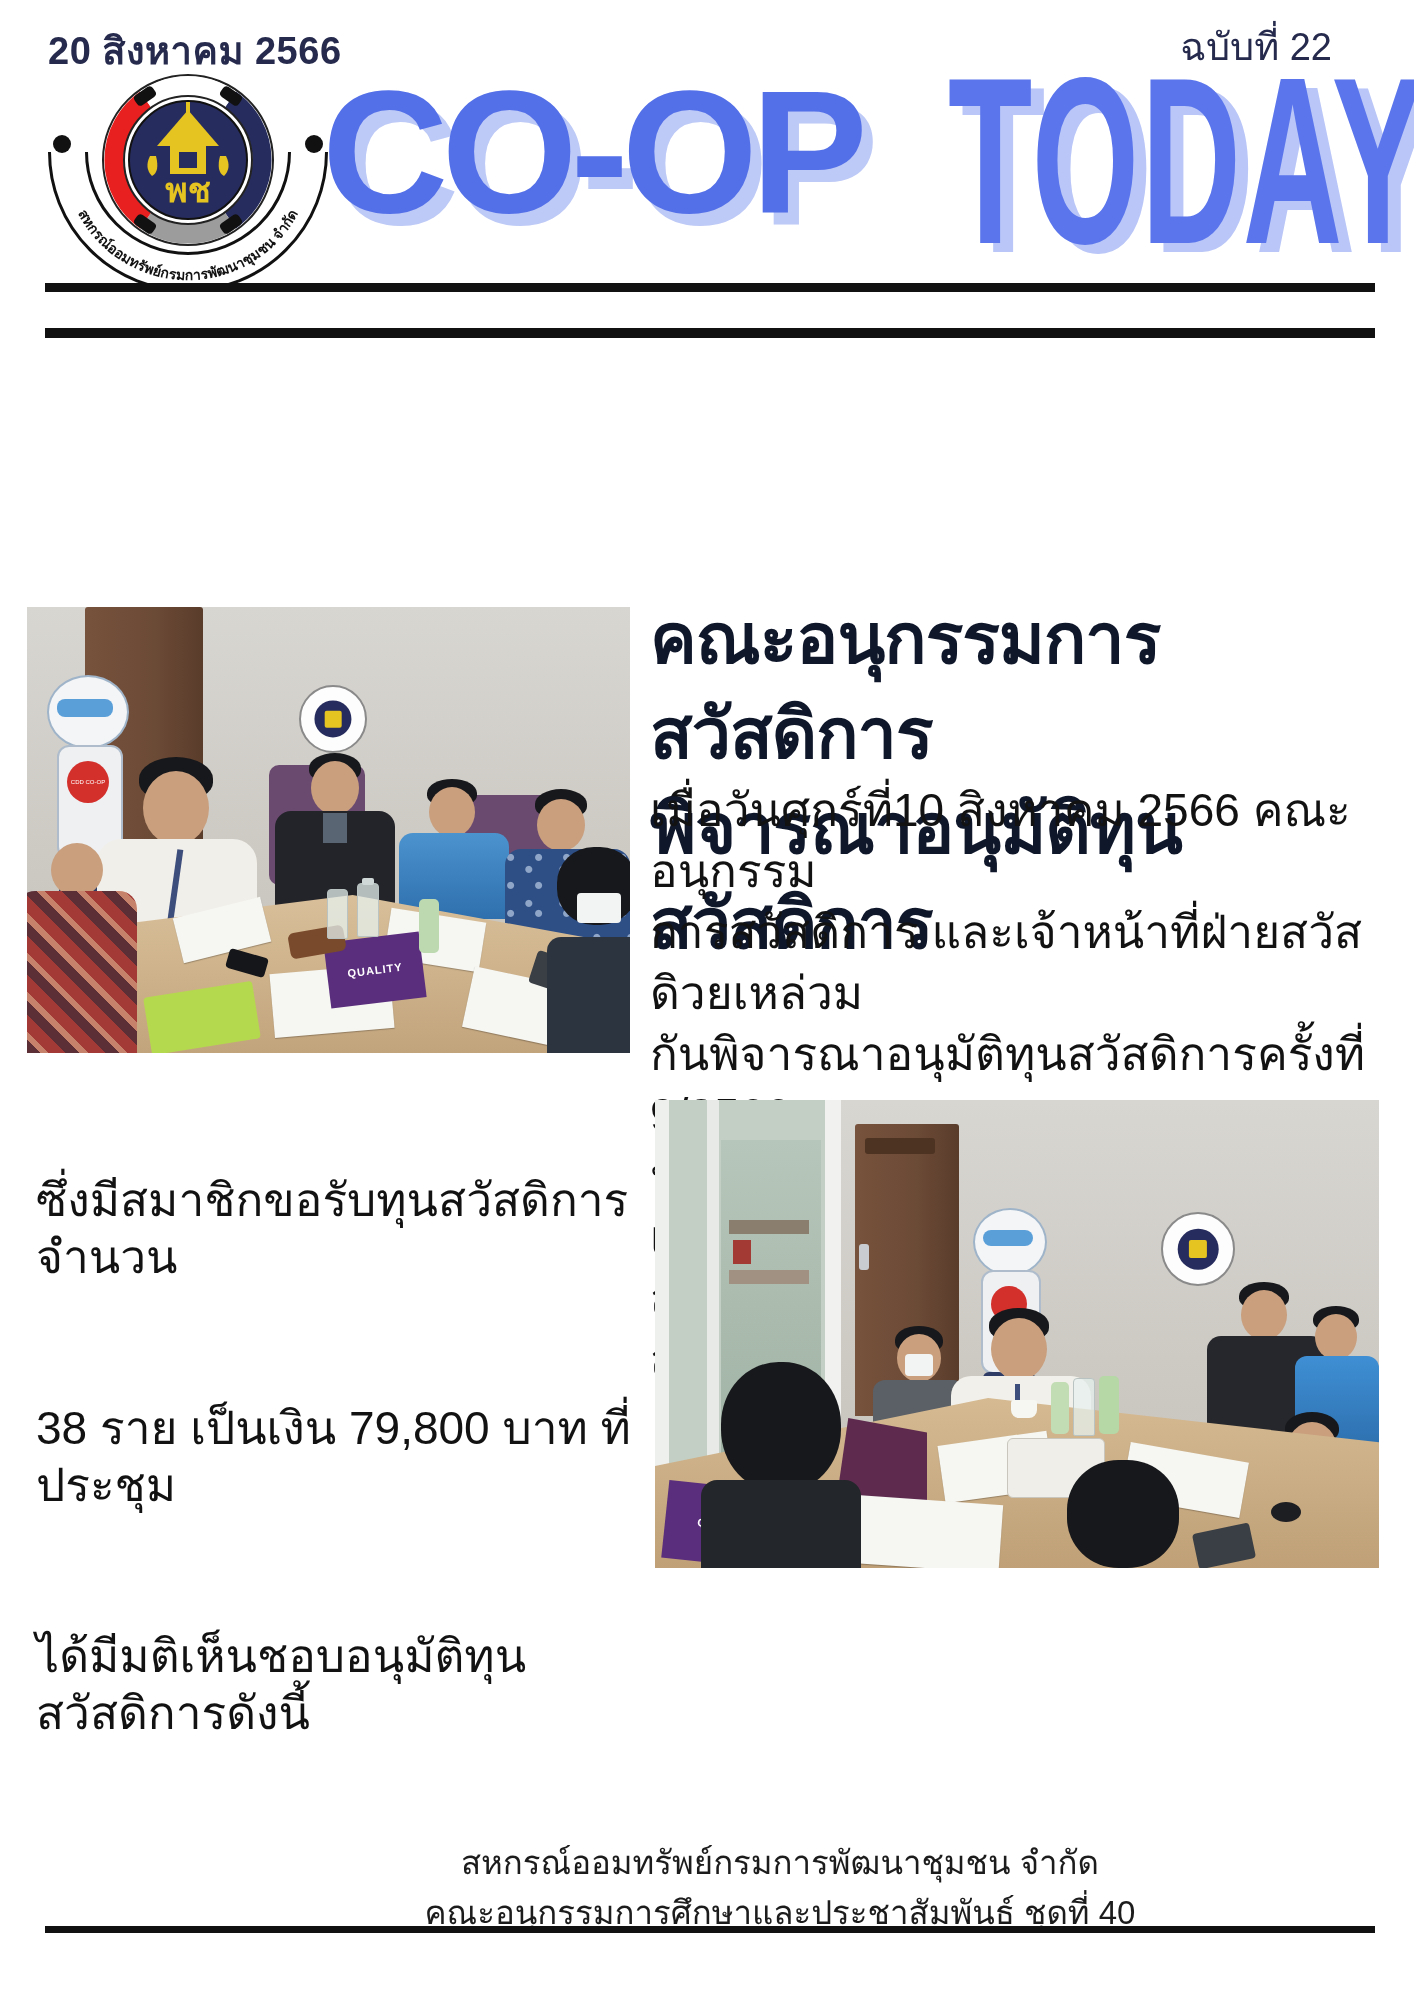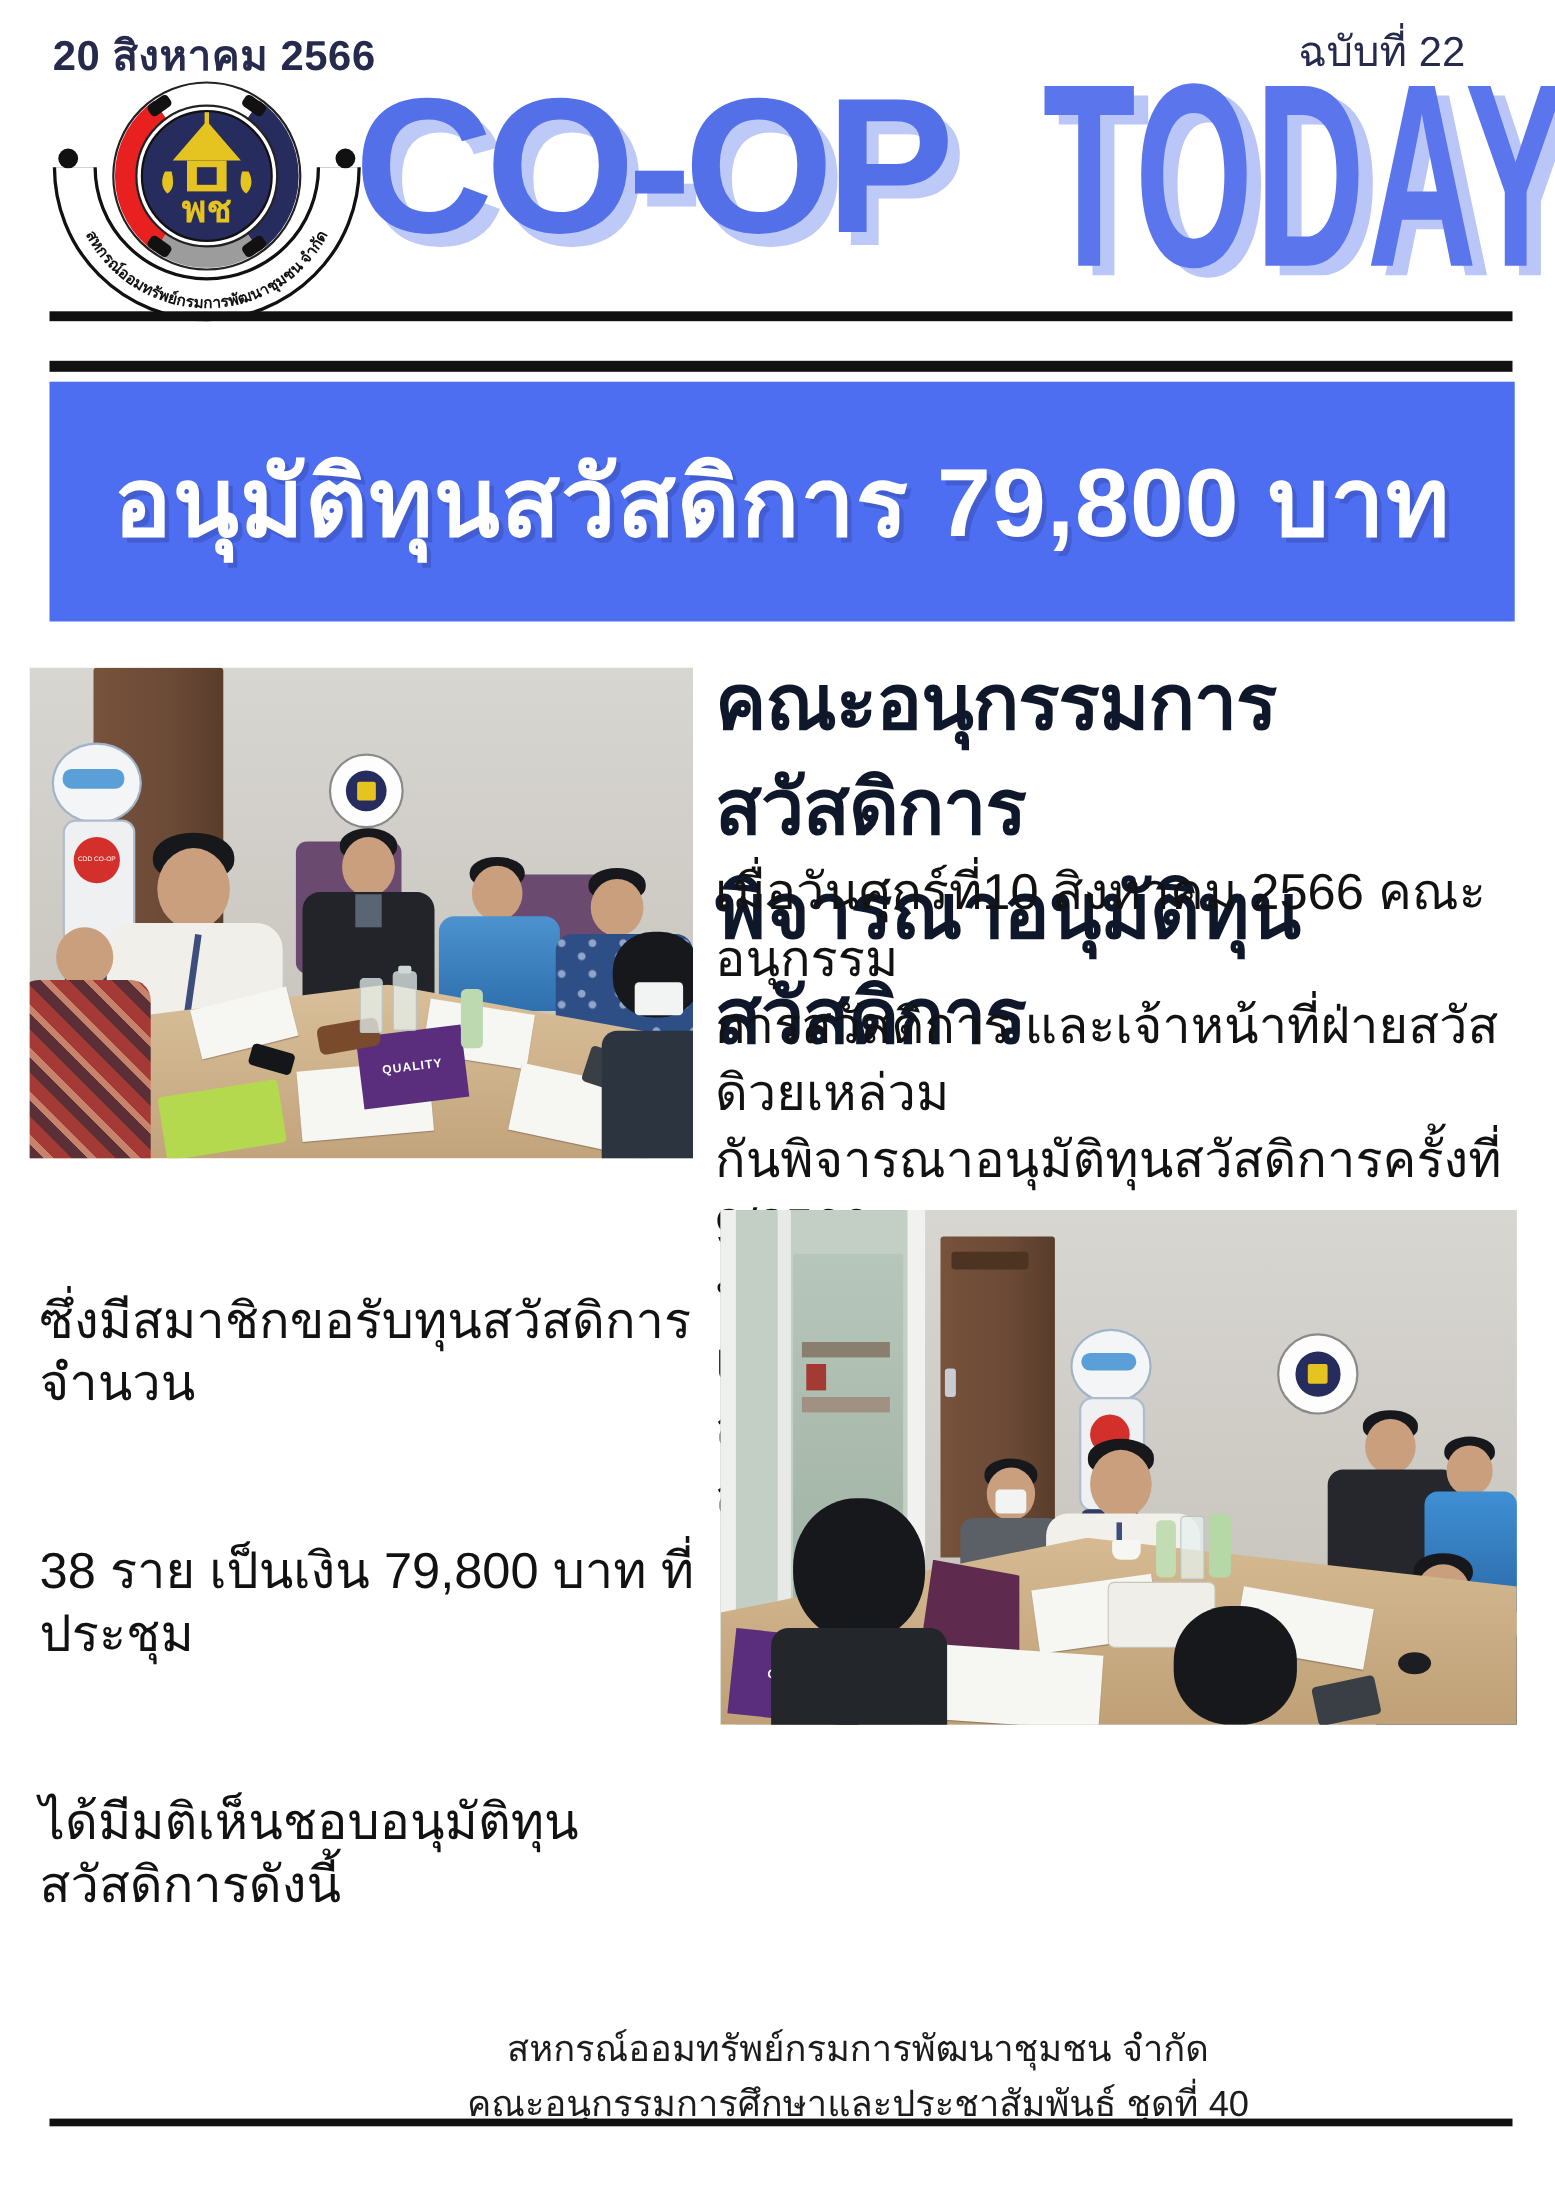--- a/index.html
+++ b/index.html
@@ -107,23 +107,20 @@
       <text x="150" y="150" text-anchor="middle" font-size="34" font-weight="800" fill="#e5c320">พช</text>
     </svg>
   </div>
 
   <div class="abs brand-primary">CO-OP</div>
   <div class="abs brand-secondary">TODAY</div>
 
   <div class="abs rule rule-1"></div>
   <div class="abs rule rule-2"></div>
 
-  <div class="abs banner">
-    <div class="banner-text">อนุมัติทุนสวัสดิการ 79,800 บาท</div>
-  </div>
 
   <div class="abs photo photo1">
     <div class="ph door" style="left:58px;top:0;width:118px;height:258px;"></div>
     <div class="ph mascot" style="left:-8px;top:50px;width:140px;height:310px;">
       <div class="mhead" style="left:28px;top:18px;width:78px;height:70px;"></div>
       <div class="mgoggle" style="left:38px;top:42px;width:56px;height:18px;"></div>
       <div class="mbody" style="left:38px;top:88px;width:62px;height:110px;"></div>
       <div class="mchest" style="left:48px;top:104px;width:42px;height:42px;">CDD CO-OP</div>
       <div class="mboot" style="left:40px;top:200px;width:24px;height:70px;"></div>
       <div class="mboot" style="left:74px;top:200px;width:24px;height:70px;"></div>

